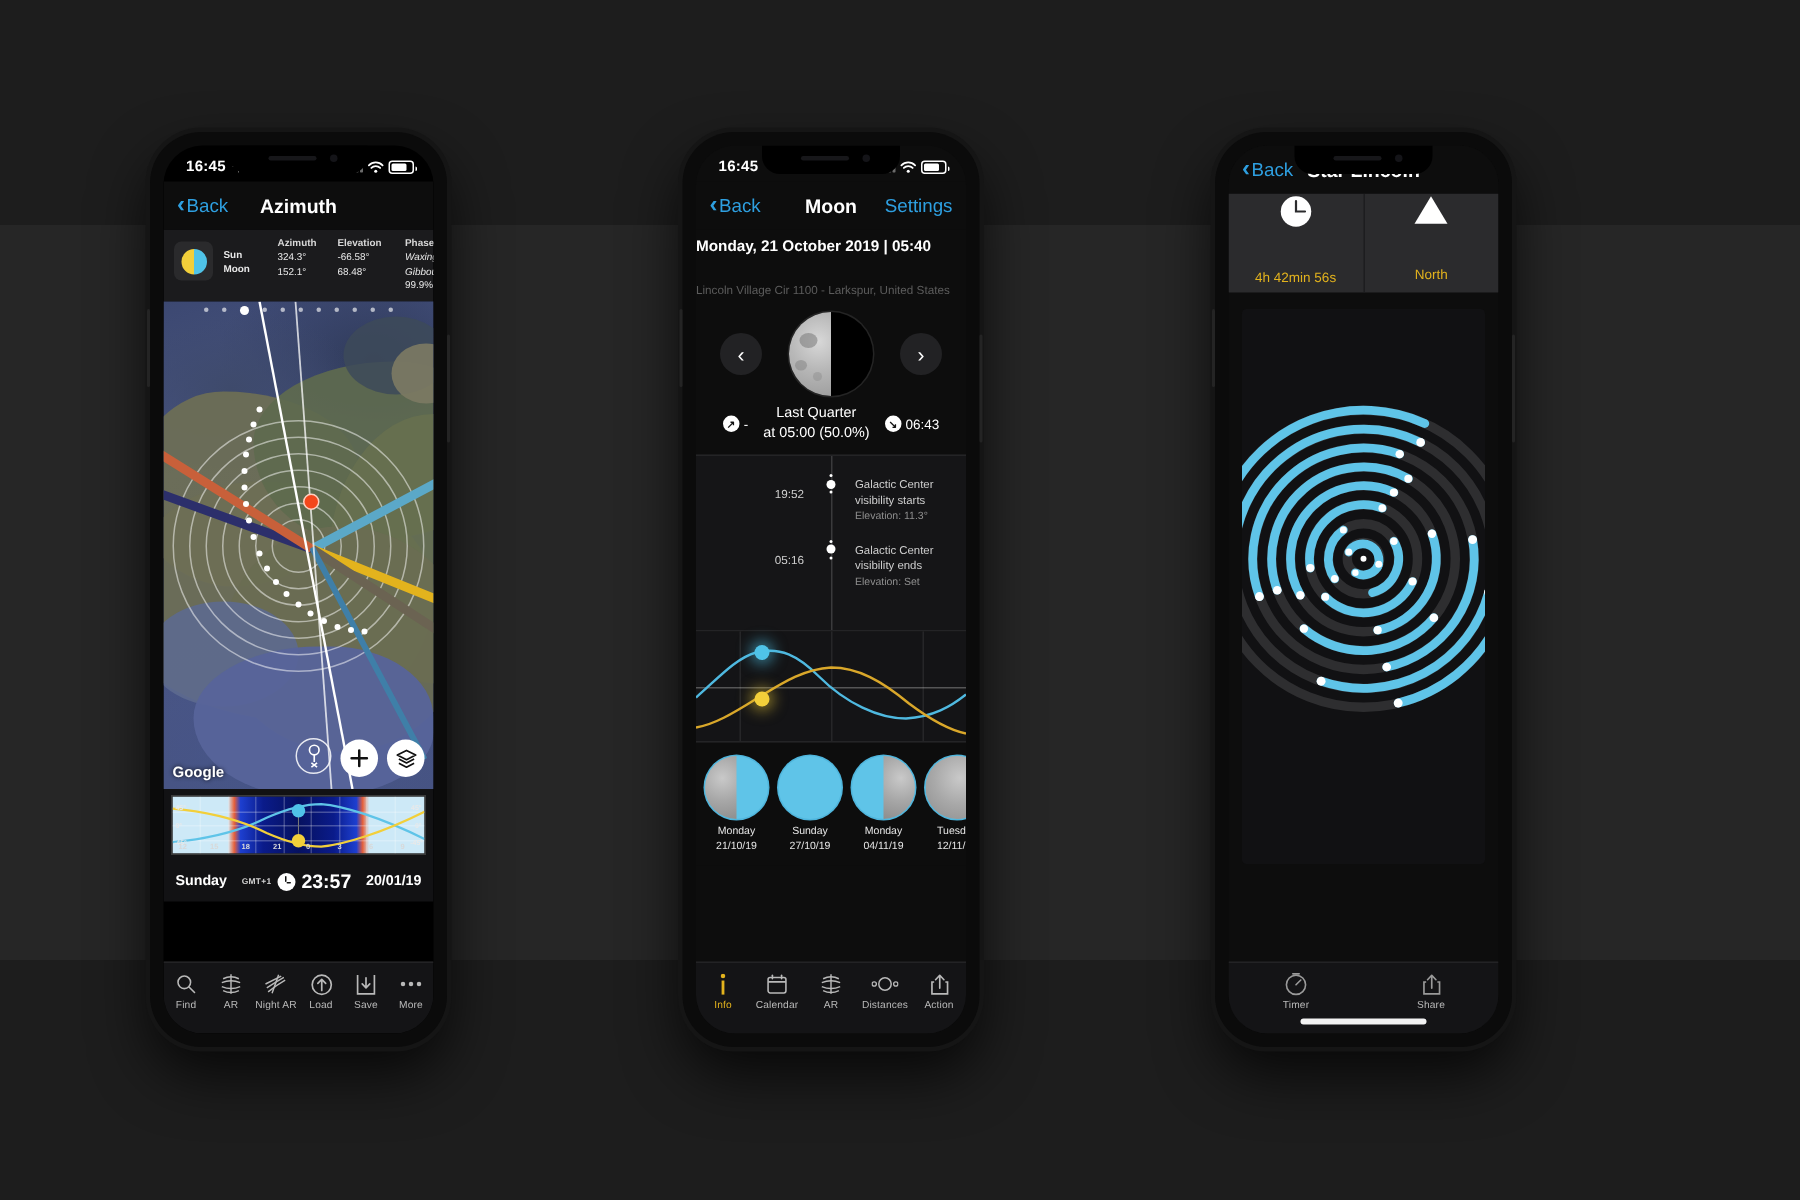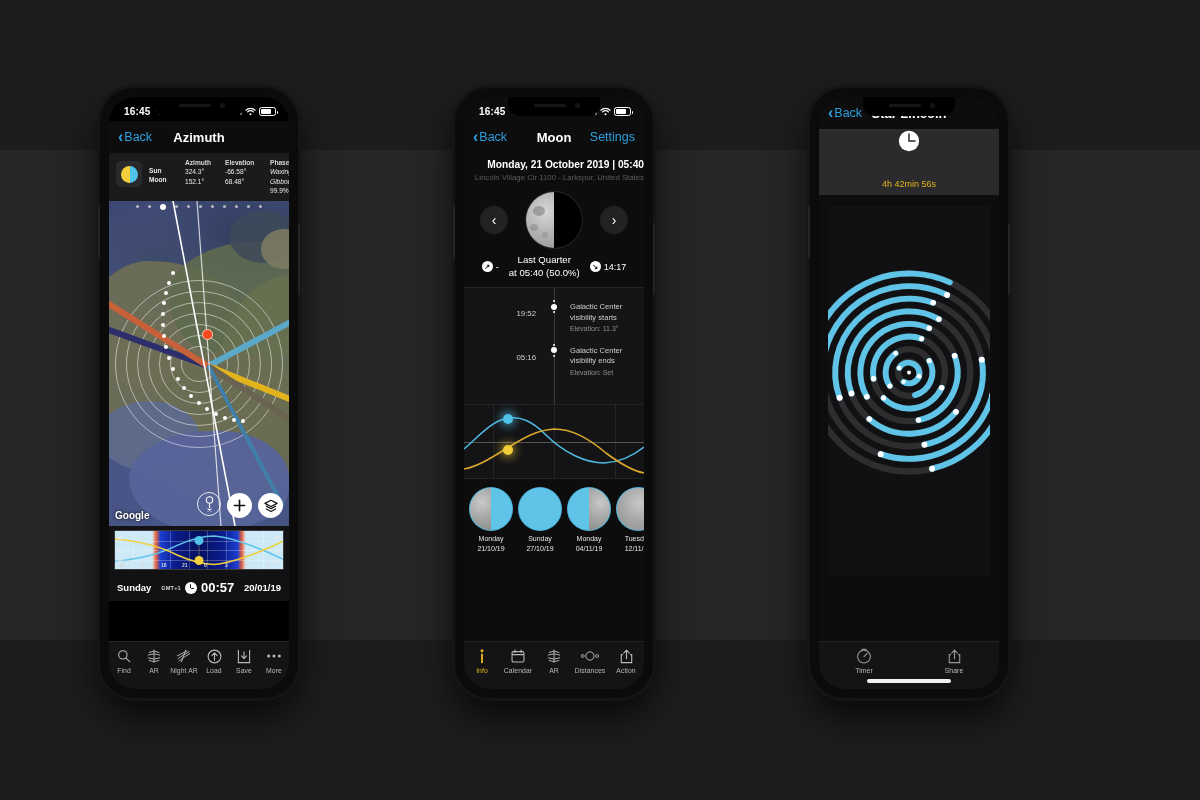--- a/index.html
+++ b/index.html
@@ -141,23 +141,23 @@
 
   
   .tabbar { position:absolute; left:0; right:0; bottom:0; height:48px; background:#141416;
     border-top:1px solid #232325; display:flex; align-items:flex-start; padding-top:6px; z-index:30;}
   .tab { flex:1; display:flex; flex-direction:column; align-items:center; gap:3px; cursor:pointer; color:#b9b9b9;}
   .tab .ic { height:16px; display:flex; align-items:center; justify-content:center; }
   .tab .lb { font-size:6.8px; letter-spacing:.1px; }
   .tab.active { color:#e3b31d; }
 
   
-  .p2-head { text-align:right; padding:6px 0 4px 0; background:#0d0d0d;}
+  .p2-head { text-align:left; padding:6px 0 4px 0; background:#0d0d0d;}
   .p2-date { font-size:10.2px; font-weight:700; }
-  .p2-loc { font-size:7.8px; color:#5c5c5c; margin-top:3px; }
+  .p2-loc { font-size:7.8px; color:#5c5c5c; margin-top:19px; }
   .p2-moonrow { display:flex; align-items:center; justify-content:center; gap:18px; padding:6px 0 2px 0; background:#0d0d0d;}
   .arrowbtn { width:28px;height:28px;border-radius:50%;background:#222224; color:#fff; display:flex; align-items:center; justify-content:center; font-size:14px; cursor:pointer;}
   .bigmoon { width:56px;height:56px;border-radius:50%; position:relative; overflow:hidden;
      background:#000; box-shadow:0 0 0 1px #242424;}
   .bigmoon .lit { position:absolute; left:0; top:0; width:50%; height:100%;
      background: radial-gradient(circle at 70% 35%, #d8d8d8 0%, #b8b8b8 45%, #9a9a9a 100%);}
   .bigmoon .cr1{position:absolute;width:12px;height:10px;border-radius:50%;background:rgba(120,120,120,.55);left:7px;top:14px;}
   .bigmoon .cr2{position:absolute;width:8px;height:7px;border-radius:50%;background:rgba(130,130,130,.5);left:4px;top:32px;}
   .bigmoon .cr3{position:absolute;width:6px;height:6px;border-radius:50%;background:rgba(140,140,140,.45);left:16px;top:40px;}
   .p2-phaserow { display:flex; align-items:center; justify-content:center; gap:10px; padding:4px 0 8px 0; background:#0d0d0d;}
@@ -402,21 +402,21 @@
           <div class="xt" style="left:131px;">6</div>
           <div class="xt" style="left:152px;">9</div>
         </div>
       </div>
 
       <div class="p1-timeline">
         <div class="day">Sunday</div>
         <div class="mid">
           <span class="gmt">GMT+1</span>
           <span class="clk"></span>
-          <span class="time">00:57</span>
+          <span class="time">23:57</span>
         </div>
         <div class="date">20/01/19</div>
       </div>
 
       <div class="tabbar">
         <div class="tab">
           <span class="ic">
             <svg width="14" height="14" viewBox="0 0 16 16">
                 <circle cx="6.7" cy="6.7" r="4.8" stroke="#b9b9b9" stroke-width="1.2" fill="none"></circle>
                 <line x1="10.3" y1="10.3" x2="14.5" y2="14.5" stroke="#b9b9b9" stroke-width="1.2" stroke-linecap="round"></line>
@@ -532,25 +532,25 @@
           </div>
       </div>
 
       <div class="p2-phaserow">
         <div class="rs">
           <span class="badge">↗</span>
           <span>-</span>
         </div>
         <div class="p2-phase">
           <div>Last Quarter</div>
-          <div>at 05:40 (50.0%)</div>
+          <div>at 05:00 (50.0%)</div>
         </div>
         <div class="rs">
           <span class="badge">↘</span>
-          <span>14:17</span>
+          <span>06:43</span>
         </div>
       </div>
 
       <div class="p2-events">
         <div class="spine"></div>
         <div class="evrow">
           <div class="evtime">19:52</div>
           <div class="evmarker">
               <span class="d1"></span>
               <span class="d2"></span>
@@ -686,20 +686,28 @@
 
       <div class="p3-stats">
         <div class="p3-stat">
           <span>
             <svg width="24" height="24" viewBox="0 0 26 26">
                 <circle cx="13" cy="13" r="11" fill="#fff"></circle>
                 <path d="M13 5.5 V13 H19.5" stroke="#2b2b2d" stroke-width="1.6" fill="none" stroke-linecap="round"></path>
               </svg>
           </span>
           <span class="v">4h 42min 56s</span>
+        </div>
+        <div class="p3-stat">
+          <span>
+            <svg width="26" height="22" viewBox="0 0 28 24">
+                <path d="M14 2 L26 22 H2 Z" fill="#fff"></path>
+              </svg>
+          </span>
+          <span class="v">North</span>
         </div>
       </div>
 
       <div class="p3-canvas">
         <svg viewBox="0 0 180 370">
           <g transform="translate(90,185)">
             <circle r="12" fill="none" stroke="#2e2e30" stroke-width="7"></circle>
             <circle r="26" fill="none" stroke="#2e2e30" stroke-width="7"></circle>
             <circle r="40" fill="none" stroke="#2e2e30" stroke-width="7"></circle>
             <circle r="54" fill="none" stroke="#2e2e30" stroke-width="7"></circle>

